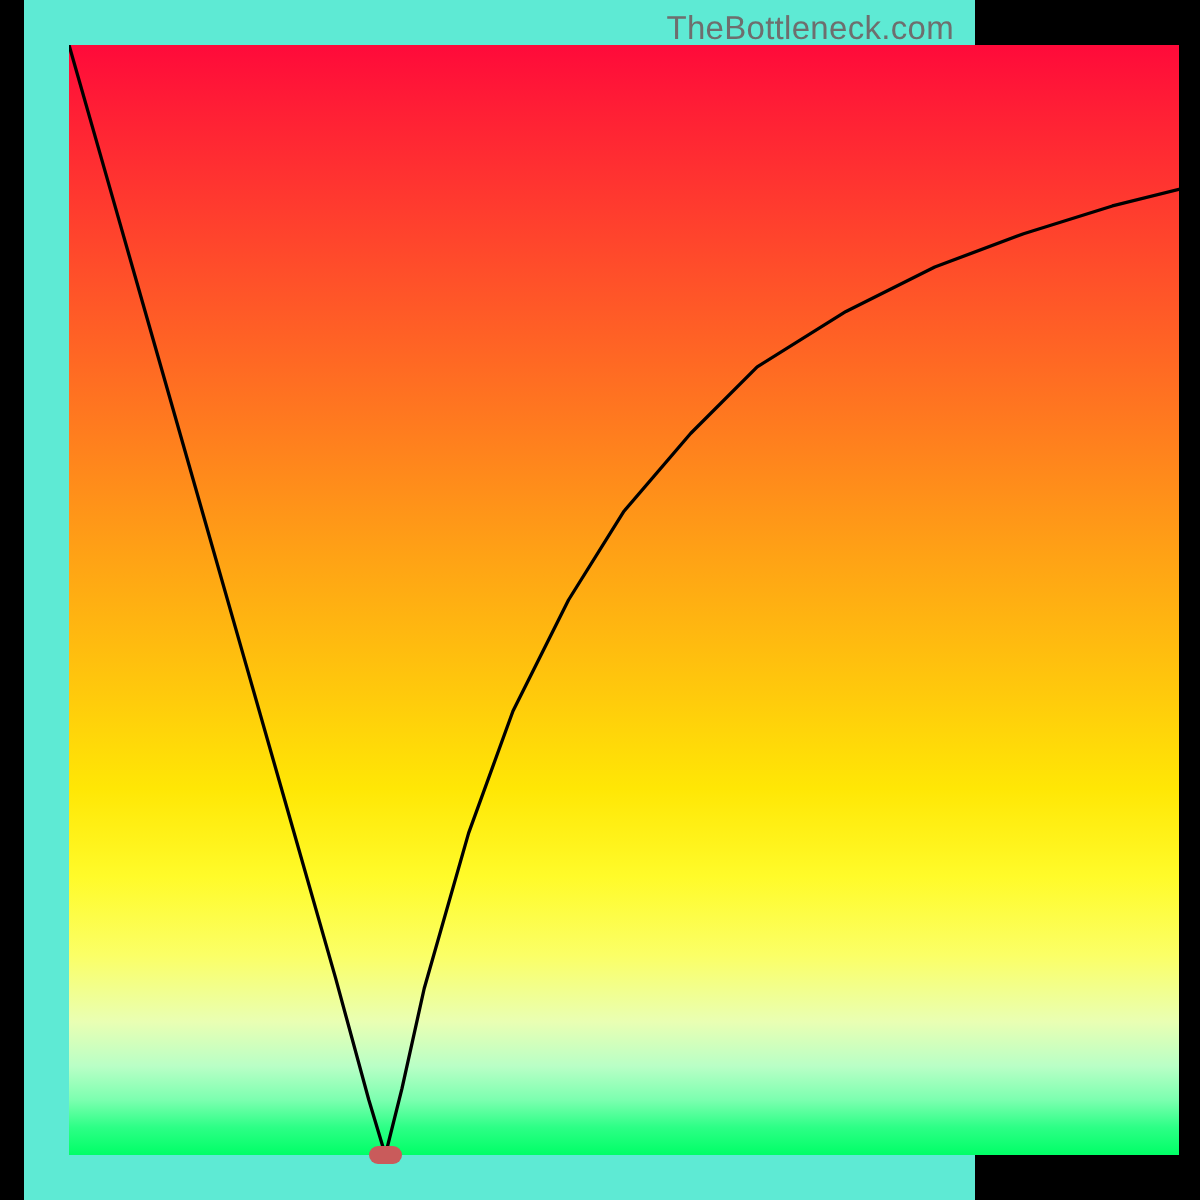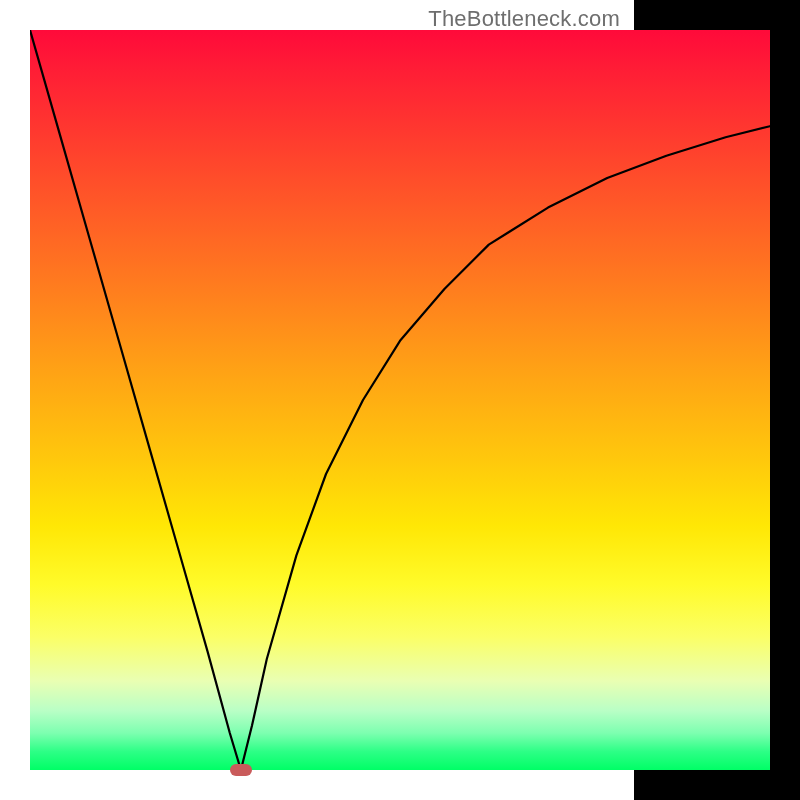--- a/index.html
+++ b/index.html
@@ -1,21 +1,22 @@
 <!DOCTYPE html>
 <html><head>
 <meta charset="utf-8">
 <style>
   * { margin: 0; padding: 0; box-sizing: border-box; }
   html, body { width: 800px; height: 800px; overflow: hidden; background: #000; }
   .stage {
     position: relative;
     width: 634px;
     height: 800px;
-    background: #ffffff;
+    background: #5eead4;
+    margin-left: 16px;
   }
   .watermark {
     position: absolute;
     top: 6px;
     right: 14px;
     font-family: Arial, Helvetica, sans-serif;
     font-size: 22px;
     color: #6e6e6e;
     letter-spacing: 0.2px;
     user-select: none;

